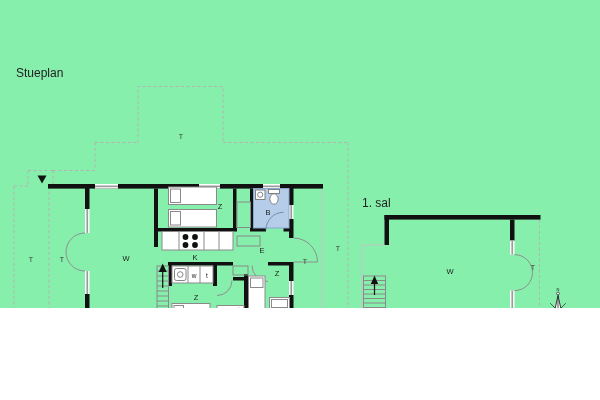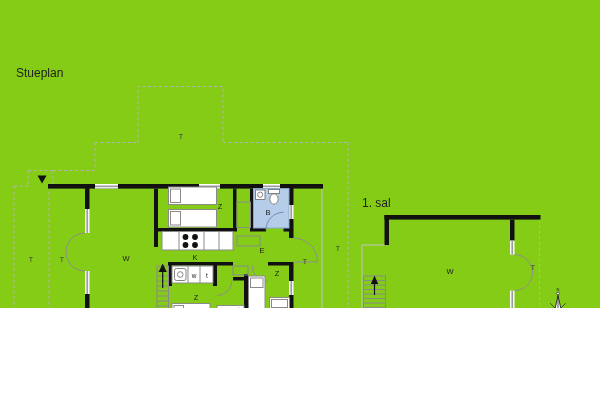--- a/index.html
+++ b/index.html
@@ -1,16 +1,16 @@
 <!DOCTYPE html>
 <html><head>
 <meta charset="utf-8">
 <style>
   html,body{margin:0;padding:0;background:#fff;}
-  .stage{position:relative;width:600px;height:308px;background:#84cc16;overflow:hidden;}
+  .stage{position:relative;width:600px;height:308px;background:#86efac;overflow:hidden;}
   svg{display:block;}
   .wall{fill:#111;}
   .winw{fill:#ffffff;}
   .wing{fill:#9c9c9c;}
   .furn{fill:#ffffff;stroke:#8a8a8a;stroke-width:1;}
   .furnl{fill:none;stroke:#8a8a8a;stroke-width:1;}
   .door{fill:none;stroke:#8f8f8f;stroke-width:1;}
   .dash{fill:none;stroke:#b3b3b3;stroke-width:1;stroke-dasharray:3 2.5;}
   .thin{fill:none;stroke:#c4c4c4;stroke-width:1;}
   .t-title{font:12px "Liberation Sans",sans-serif;fill:#222;}

